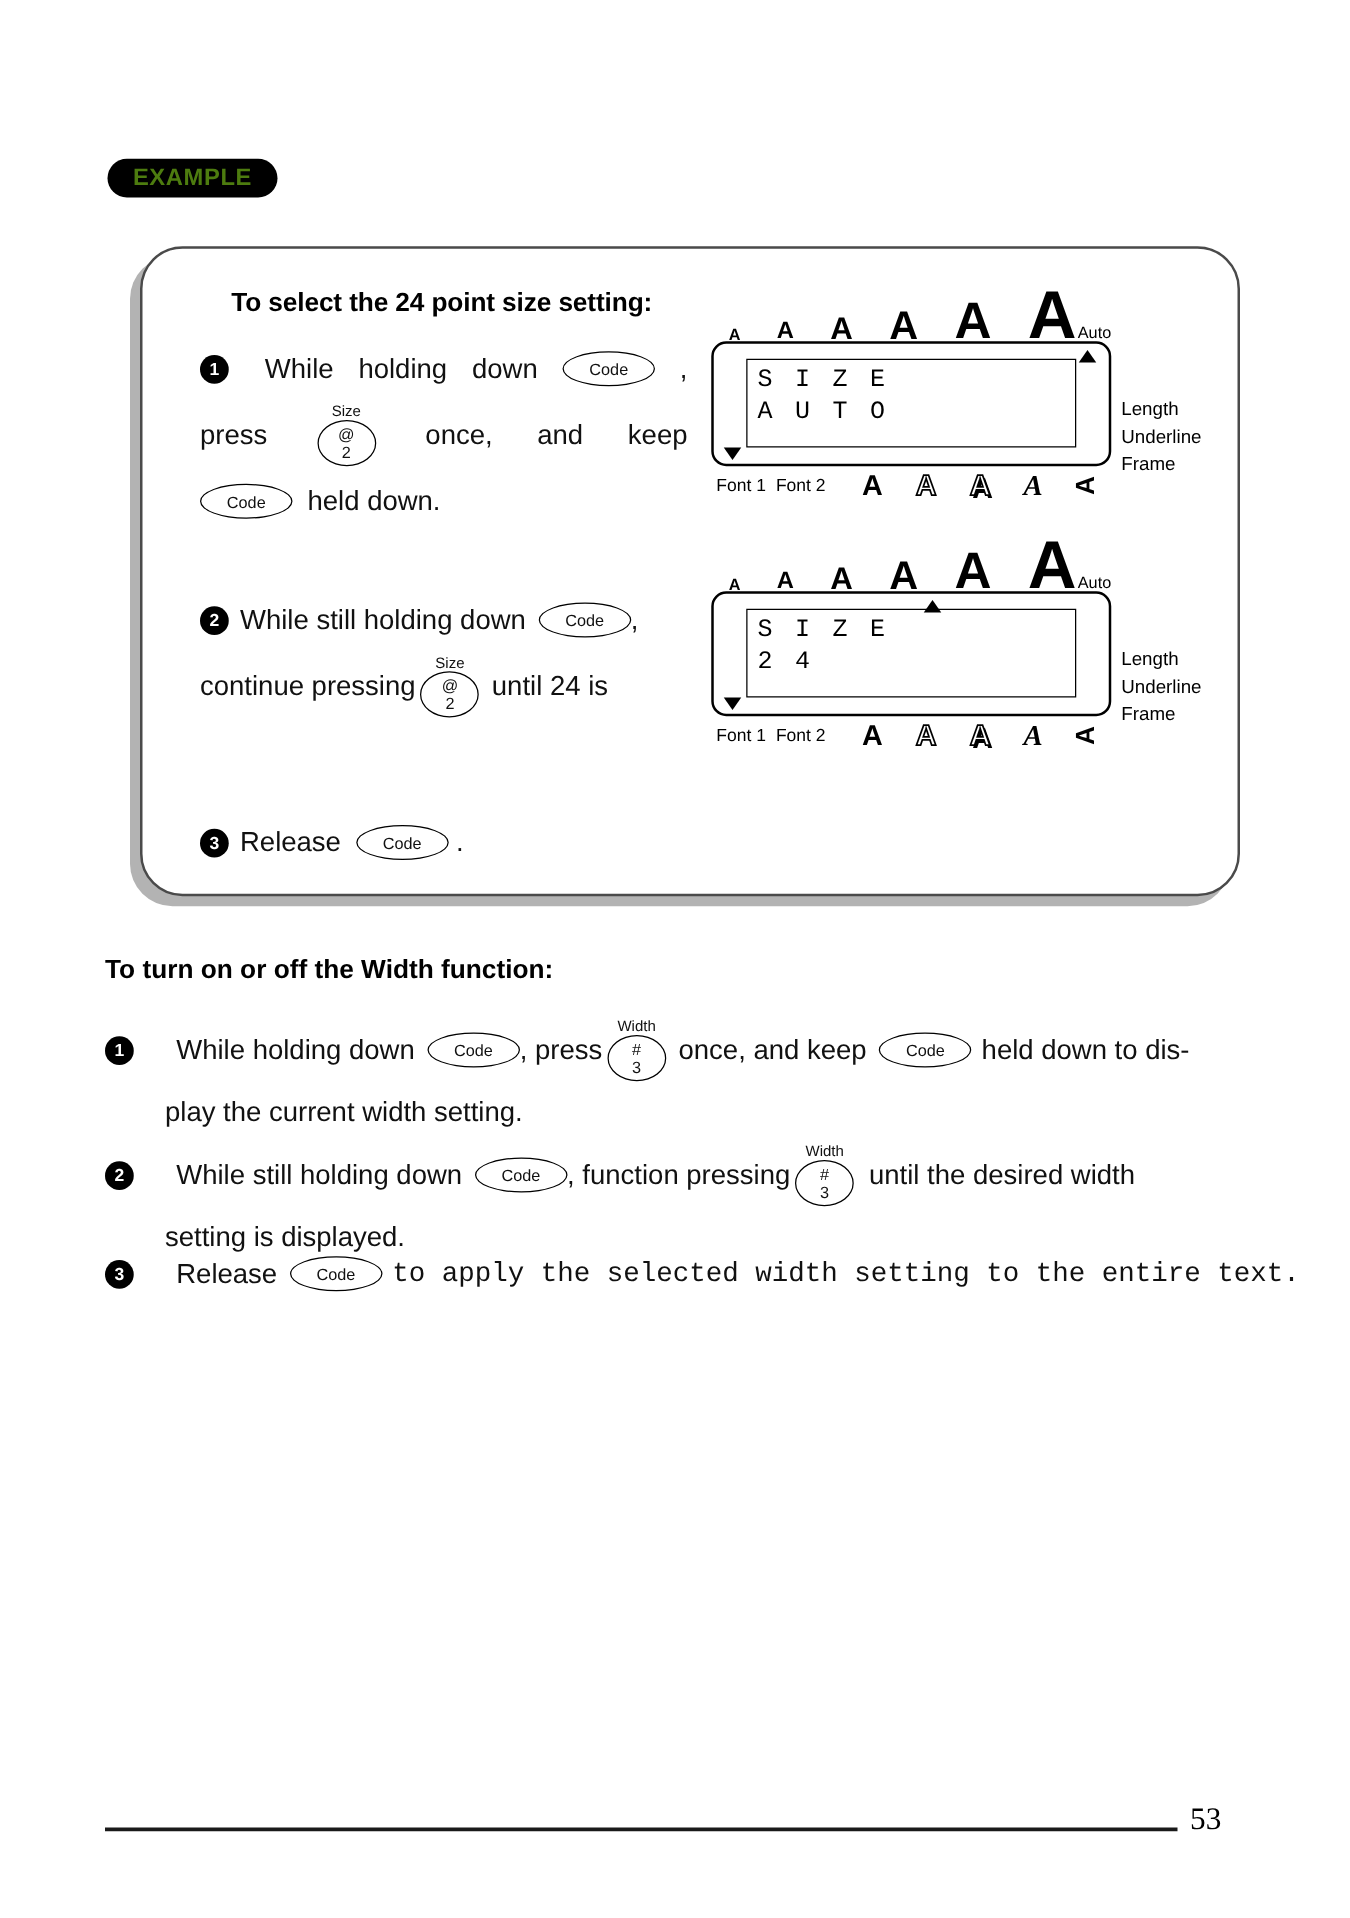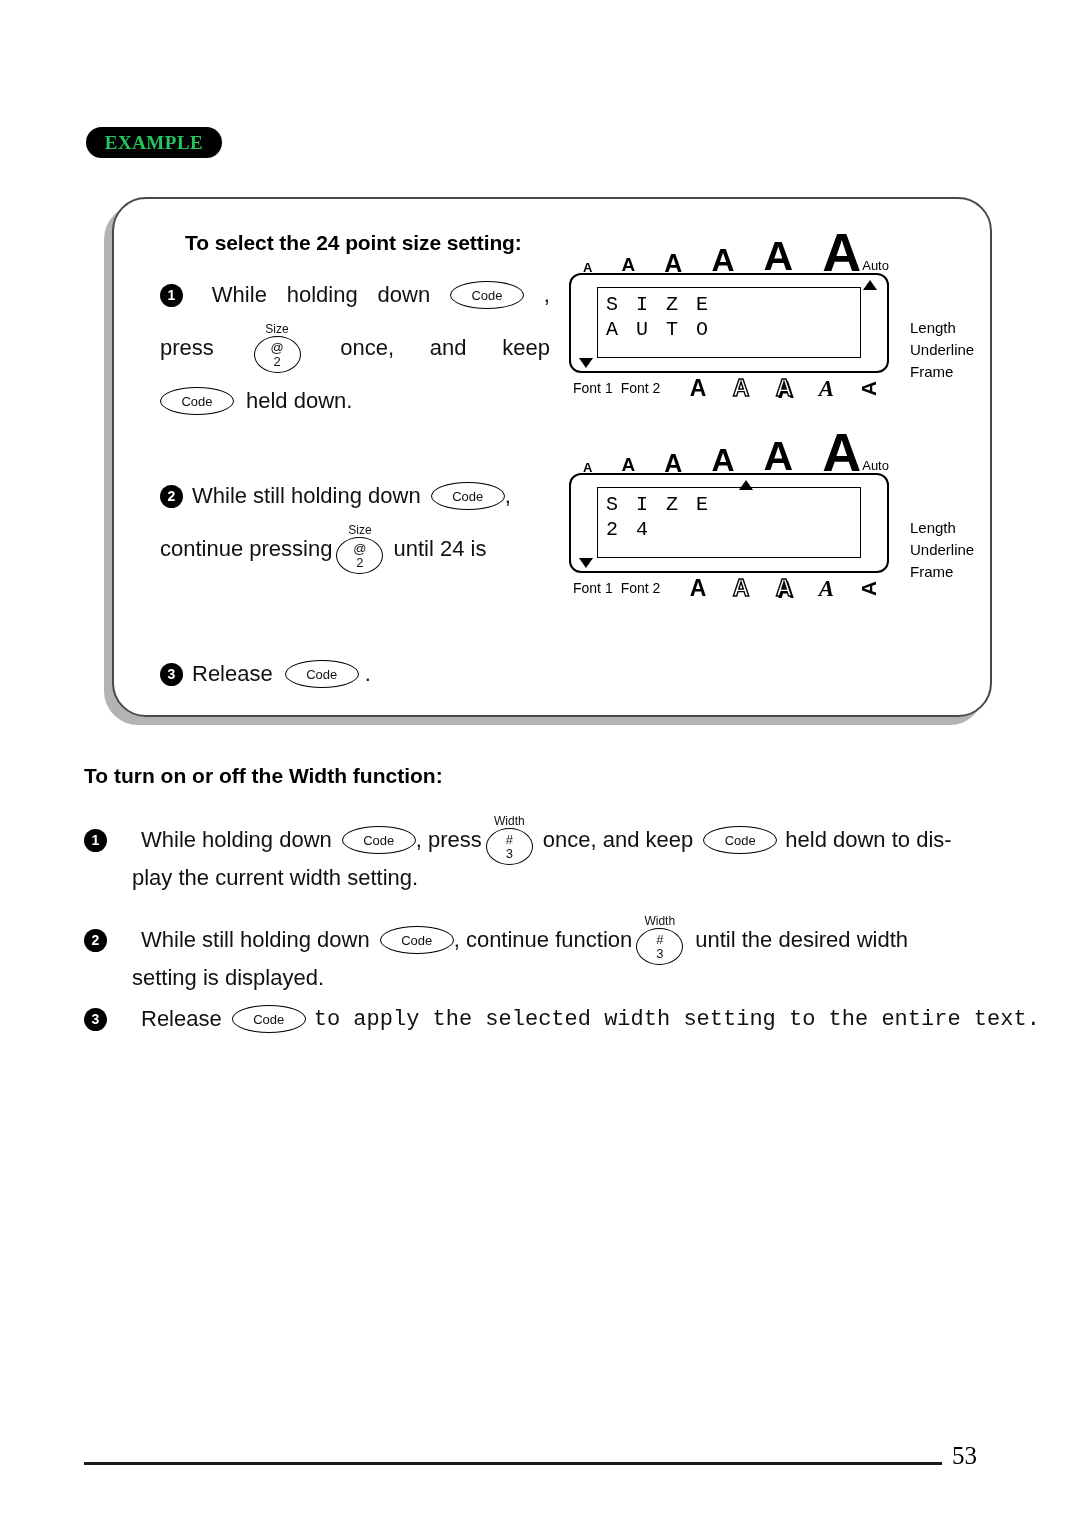--- a/index.html
+++ b/index.html
@@ -8,21 +8,21 @@
     font-family:"Liberation Sans", sans-serif;color:#000;
   }
 
   
   .example-badge{
     position:absolute;left:86px;top:127px;
     width:136px;height:31px;border-radius:16px;background:#000;
     display:flex;align-items:center;justify-content:center;
   }
   .example-badge span{
-    color:#22c55e;font-family:Liberation Serif, serif;font-weight:bold;
+    color:#4d7c0f;font-family:Liberation Sans, sans-serif;font-weight:bold;
     font-size:19px;letter-spacing:.5px;
   }
 
   
   .example-shadow{
     position:absolute;left:104px;top:205px;width:880px;height:520px;
     border-radius:34px;background:#b3b3b3;
   }
   .example-box{
     position:absolute;left:112px;top:197px;width:880px;height:520px;
@@ -104,21 +104,21 @@
     position:absolute;width:0;height:0;
     border-left:7px solid transparent;border-right:7px solid transparent;
     border-bottom:10px solid #000;
   }
   .tri-down{
     position:absolute;left:8px;bottom:3px;width:0;height:0;
     border-left:7px solid transparent;border-right:7px solid transparent;
     border-top:10px solid #000;
   }
   .side-labels{
-    position:absolute;left:339px;top:42px;font-size:15px;line-height:22px;
+    position:absolute;left:326px;top:42px;font-size:15px;line-height:22px;
   }
 
   .bottom-row{
     position:relative;height:30px;display:flex;align-items:center;
     font-size:14px;padding-left:4px;box-sizing:border-box;
   }
   .bottom-row .fnt{margin-right:8px;}
   .bottom-row .glyphs{
     display:flex;align-items:center;flex:1;justify-content:space-around;
     padding-left:8px;
@@ -141,21 +141,21 @@
 
   
   .width-title{
     position:absolute;left:84px;top:764px;font-weight:bold;font-size:21px;
   }
   .wstep{position:absolute;left:84px;width:930px;font-size:22px;color:#111;}
   .w1{top:815px;}
   .w2{top:915px;}
   .w3{top:1005px;}
   .wline{display:flex;align-items:center;flex-wrap:nowrap;white-space:nowrap;}
-  .wline2{margin-top:0;padding-left:48px;}
+  .wline2{margin-top:12px;padding-left:48px;}
 
   
   .footer-rule{
     position:absolute;left:84px;top:1462px;width:858px;height:3px;background:#1a1a1a;
   }
   .page-num{
     position:absolute;left:952px;top:1442px;font-size:25px;
     font-family:"Liberation Serif", serif;
   }
 </style>
@@ -334,21 +334,21 @@
   <div class="wline wline2">
     <span>play the current width setting.</span>
   </div>
 </div>
 
 <div class="wstep w2">
   <div class="wline">
     <span class="bullet">2</span>
     <span style="margin-left:25px;">While still holding down</span>
     <span class="keycode" style="margin-left:10px;">Code</span>
-    <span>, continue function</span>
+    <span>, function pressing</span>
     <span class="keynum-wrap">
       <span class="keynum-lab">Width</span>
       <span class="keynum">
         <span>#</span>
         <span>3</span>
       </span>
     </span>
     <span style="margin-left:8px;">until the desired width</span>
   </div>
   <div class="wline wline2">

